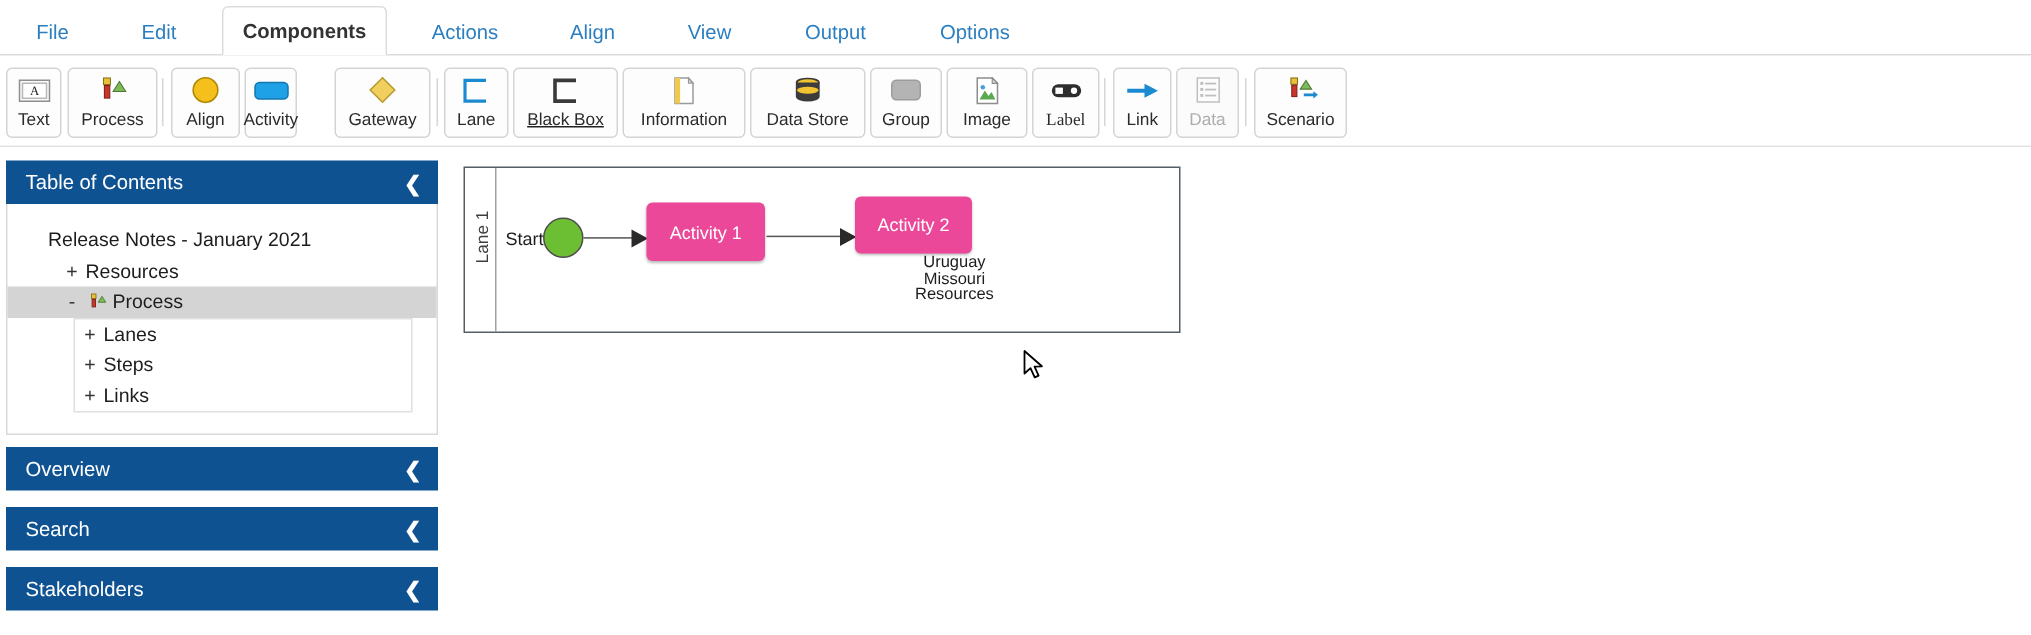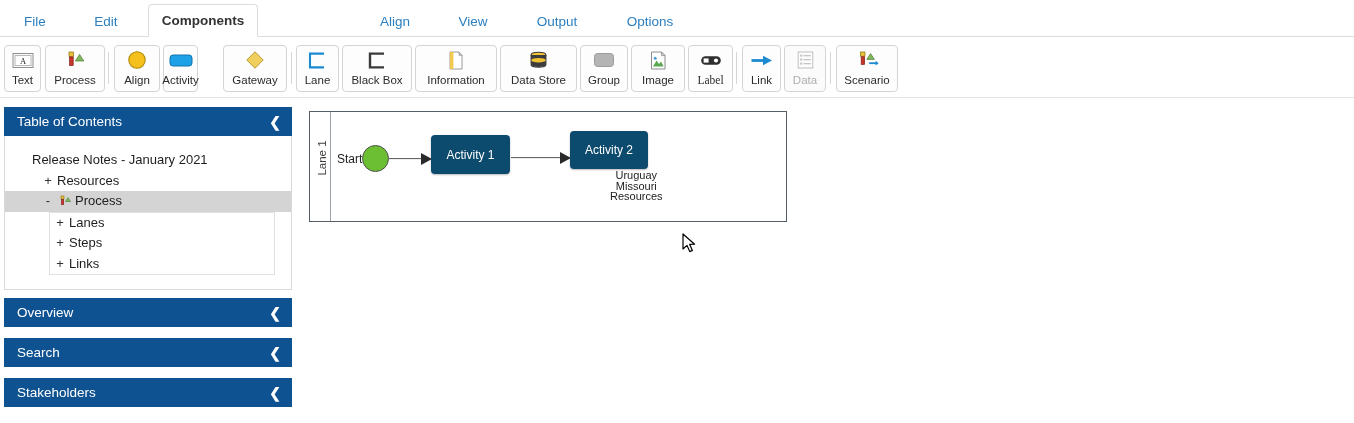--- a/index.html
+++ b/index.html
@@ -231,21 +231,21 @@
   }
   .start-text {
     position: absolute;
     font-size: 12px;
     color: #1d1d1d;
     white-space: nowrap;
     user-select: none;
   }
   .node-activity {
     position: absolute;
-    background: #0c4a6e;
+    background: #ec4899;
     border-radius: 4px;
     display: flex;
     align-items: center;
     justify-content: center;
     color: #ffffff;
     font-size: 12px;
     box-shadow: 0 1px 2px rgba(0,0,0,.28);
     cursor: pointer;
     user-select: none;
   }
@@ -291,20 +291,23 @@
 <div id="menu-tabbar">
     <div class="menu-tab" style="left: 10px; width: 50px;">
       <span>File</span>
     </div>
     <div class="menu-tab" style="left: 80px; width: 52px;">
       <span>Edit</span>
     </div>
     <div class="menu-tab active" style="left: 148px; width: 110px;">
       <span>Components</span>
     </div>
+    <div class="menu-tab" style="left: 274px; width: 72px;">
+      <span>Actions</span>
+    </div>
     <div class="menu-tab" style="left: 364px; width: 62px;">
       <span>Align</span>
     </div>
     <div class="menu-tab" style="left: 444px; width: 58px;">
       <span>View</span>
     </div>
     <div class="menu-tab" style="left: 522px; width: 70px;">
       <span>Output</span>
     </div>
     <div class="menu-tab" style="left: 612px; width: 76px;">
@@ -358,21 +361,21 @@
       <div class="t-lbl">Gateway</div>
     </div>
     <div class="tool-btn" style="left: 296px; width: 43px;">
       <div class="t-ico">
         <svg width="21" height="17" viewBox="0 0 21 17">
           <polyline points="17,1.6 3,1.6 3,15.4 17,15.4" fill="none" stroke="#1b8ad0" stroke-width="2.1"></polyline>
         </svg>
       </div>
       <div class="t-lbl">Lane</div>
     </div>
-    <div class="tool-btn" style="left: 342px; width: 70px;">
+    <div class="tool-btn" style="left: 342px; width: 70px; text-decoration: underline;">
       <div class="t-ico">
         <svg width="21" height="17" viewBox="0 0 21 17">
           <polyline points="17,1.6 3,1.6 3,15.4 17,15.4" fill="none" stroke="#3a3a3a" stroke-width="2.4"></polyline>
         </svg>
       </div>
       <div class="t-lbl">Black Box</div>
     </div>
     <div class="tool-btn" style="left: 415px; width: 82px;">
       <div class="t-ico">
         <svg width="16" height="19" viewBox="0 0 16 19">

